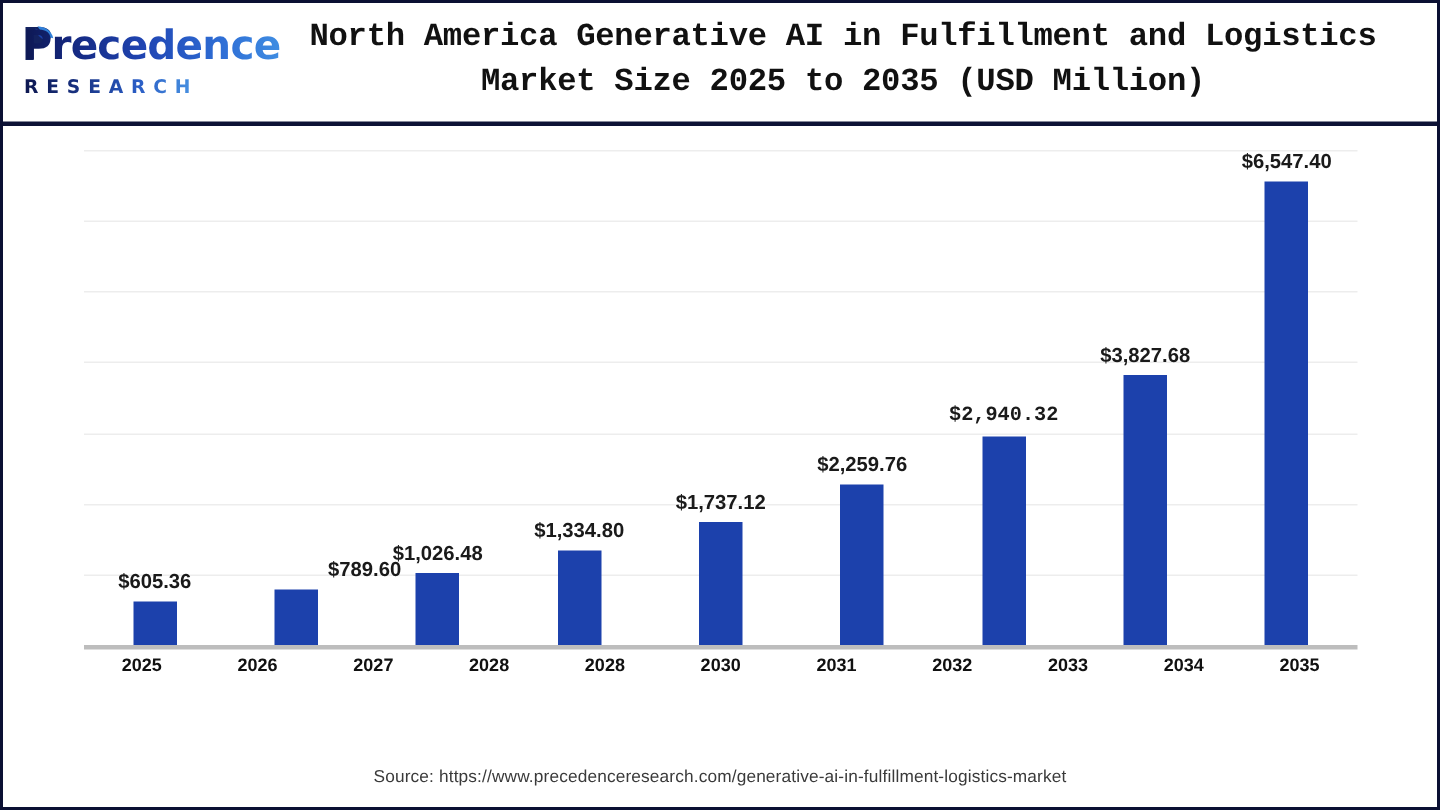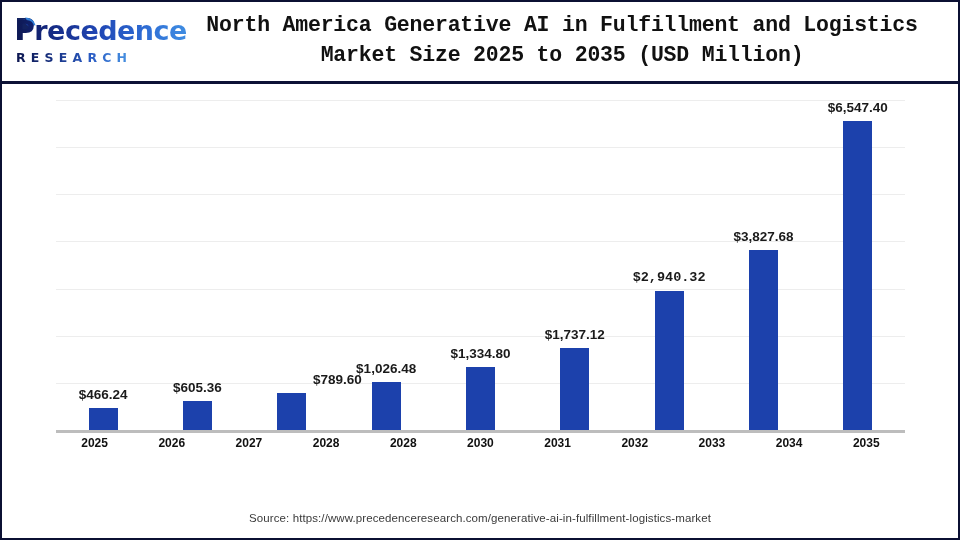--- a/index.html
+++ b/index.html
@@ -190,42 +190,42 @@
           <div class="gridline" style="top: 282.857px;"></div>
           <div class="gridline" style="top: 235.714px;"></div>
           <div class="gridline" style="top: 188.571px;"></div>
           <div class="gridline" style="top: 141.429px;"></div>
           <div class="gridline" style="top: 94.2857px;"></div>
           <div class="gridline" style="top: 47.1429px;"></div>
           <div class="gridline" style="top: 0px;"></div>
         </div>
       <div id="bars">
           <div class="bar-col">
-            <div class="bar-label" style="bottom: 27.9799px;">$466.24</div>
-            <div class="bar-rect" style="height: 21.9799px; background: rgb(28, 65, 172);"></div>
-          </div>
-          <div class="bar-col">
             <div class="bar-label" style="bottom: 34.5384px;">$605.36</div>
             <div class="bar-rect" style="height: 28.5384px; background: rgb(28, 65, 172);"></div>
           </div>
           <div class="bar-col">
             <div class="bar-label" style="bottom: 43.224px; text-align: right;">$789.60</div>
             <div class="bar-rect" style="height: 37.224px; background: rgb(28, 65, 172);"></div>
           </div>
           <div class="bar-col">
             <div class="bar-label" style="bottom: 54.3912px;">$1,026.48</div>
             <div class="bar-rect" style="height: 48.3912px; background: rgb(28, 65, 172);"></div>
           </div>
           <div class="bar-col">
             <div class="bar-label" style="bottom: 68.9263px;">$1,334.80</div>
             <div class="bar-rect" style="height: 62.9263px; background: rgb(28, 65, 172);"></div>
           </div>
           <div class="bar-col">
             <div class="bar-label" style="bottom: 87.8928px;">$1,737.12</div>
             <div class="bar-rect" style="height: 81.8928px; background: rgb(28, 65, 172);"></div>
+          </div>
+          <div class="bar-col">
+            <div class="bar-label" style="bottom: 112.532px;">$2,259.76</div>
+            <div class="bar-rect" style="height: 106.532px; background: rgb(28, 65, 172);"></div>
           </div>
           <div class="bar-col">
             <div class="bar-label" style="bottom: 144.615px; font-family: Liberation Mono, monospace;">$2,940.32</div>
             <div class="bar-rect" style="height: 138.615px; background: rgb(28, 65, 172);"></div>
           </div>
           <div class="bar-col">
             <div class="bar-label" style="bottom: 186.448px;">$3,827.68</div>
             <div class="bar-rect" style="height: 180.448px; background: rgb(28, 65, 172);"></div>
           </div>
           <div class="bar-col">

